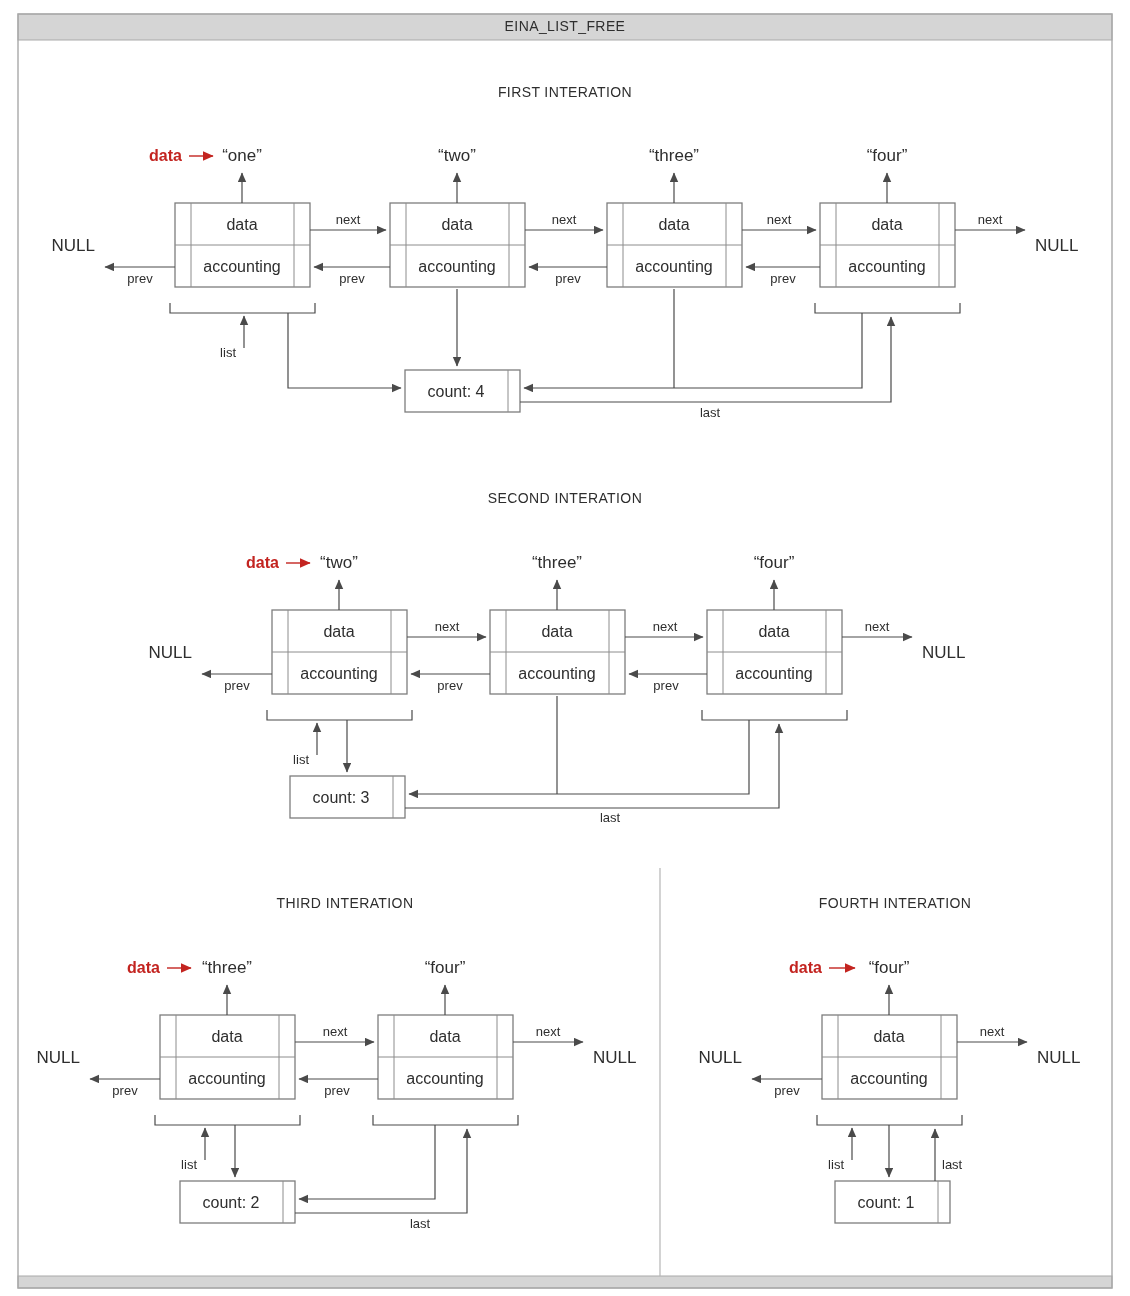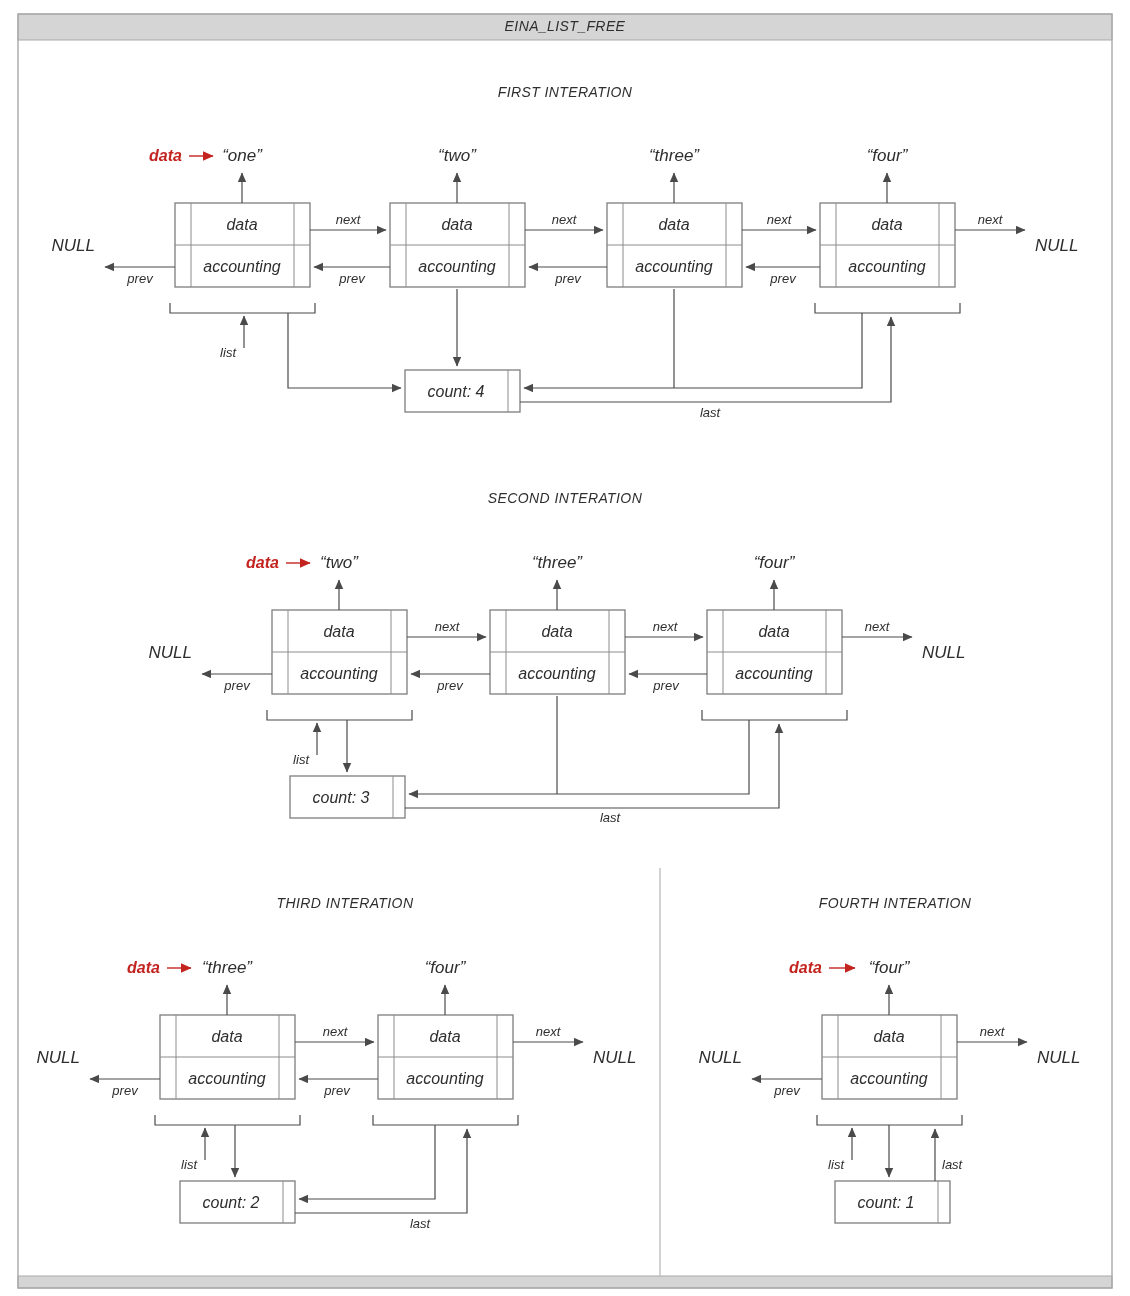--- a/index.html
+++ b/index.html
@@ -1,16 +1,16 @@
 <!DOCTYPE html>
 <html><head>
 <meta charset="utf-8">
 <style>
   html,body { margin:0; padding:0; background:#ffffff; }
-  .canvas { width:1130px; height:1296px; position:relative; background:#fff;font-style:italic; }
+  .canvas { width:1130px; height:1296px; position:relative; background:#fff; }
   svg text { font-family:"Liberation Sans","DejaVu Sans",sans-serif; }
   .ln      { stroke:#4a4a4a; stroke-width:1.2; fill:none; }
   .box     { fill:#ffffff; stroke:#7d7d7d; stroke-width:1.3; }
   .inner   { stroke:#8c8c8c; stroke-width:1; }
   .border  { fill:none; stroke:#a9a9a9; stroke-width:1.4; }
   .bar     { fill:#d5d5d5; stroke:#a9a9a9; stroke-width:1; }
   .divider { stroke:#b5b5b5; stroke-width:1.2; }
   .t-title { font-size:14px; letter-spacing:.4px; }
   .t-node  { font-size:16px; }
   .t-str   { font-size:17px; }

